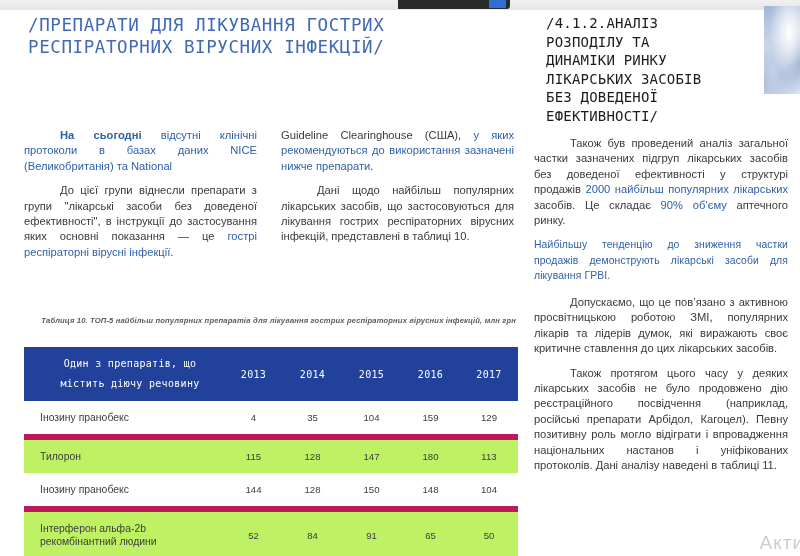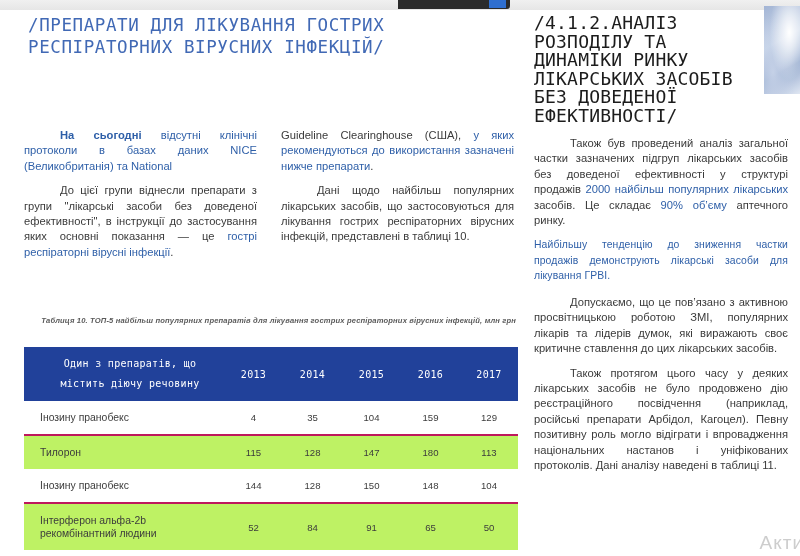--- a/index.html
+++ b/index.html
@@ -159,38 +159,38 @@
     text-align: left;
     padding-left: 16px;
     line-height: 13px;
   }
   #data-table td.cell-val {
     text-align: center;
     font-size: 9.6px;
   }
   #data-table tbody tr.odd { background: #ffffff; }
   #data-table tbody tr.even { background: #bef264; }
-  #data-table tbody tr.odd td { border-bottom: 2px solid #be185d; }
+  #data-table tbody tr.odd td { border-bottom: 6px solid #be185d; }
 
   
   #sidebar {
     position: absolute;
     top: 0;
     left: 524px;
     width: 276px;
     height: 546px;
   }
   #sidebar-title {
     position: absolute;
     top: 4px;
-    left: 10px;
+    left: 22px;
     width: 230px;
     color: #1c1c1c;
     font-family: "DejaVu Sans Mono", monospace;
-    font-size: 18px;
+    font-size: 14px;
     line-height: 18.6px;
     letter-spacing: 0.2px;
     white-space: pre-line;
   }
   #sidebar-body {
     position: absolute;
     top: 126px;
     left: 10px;
     width: 254px;
     font-size: 11.2px;

